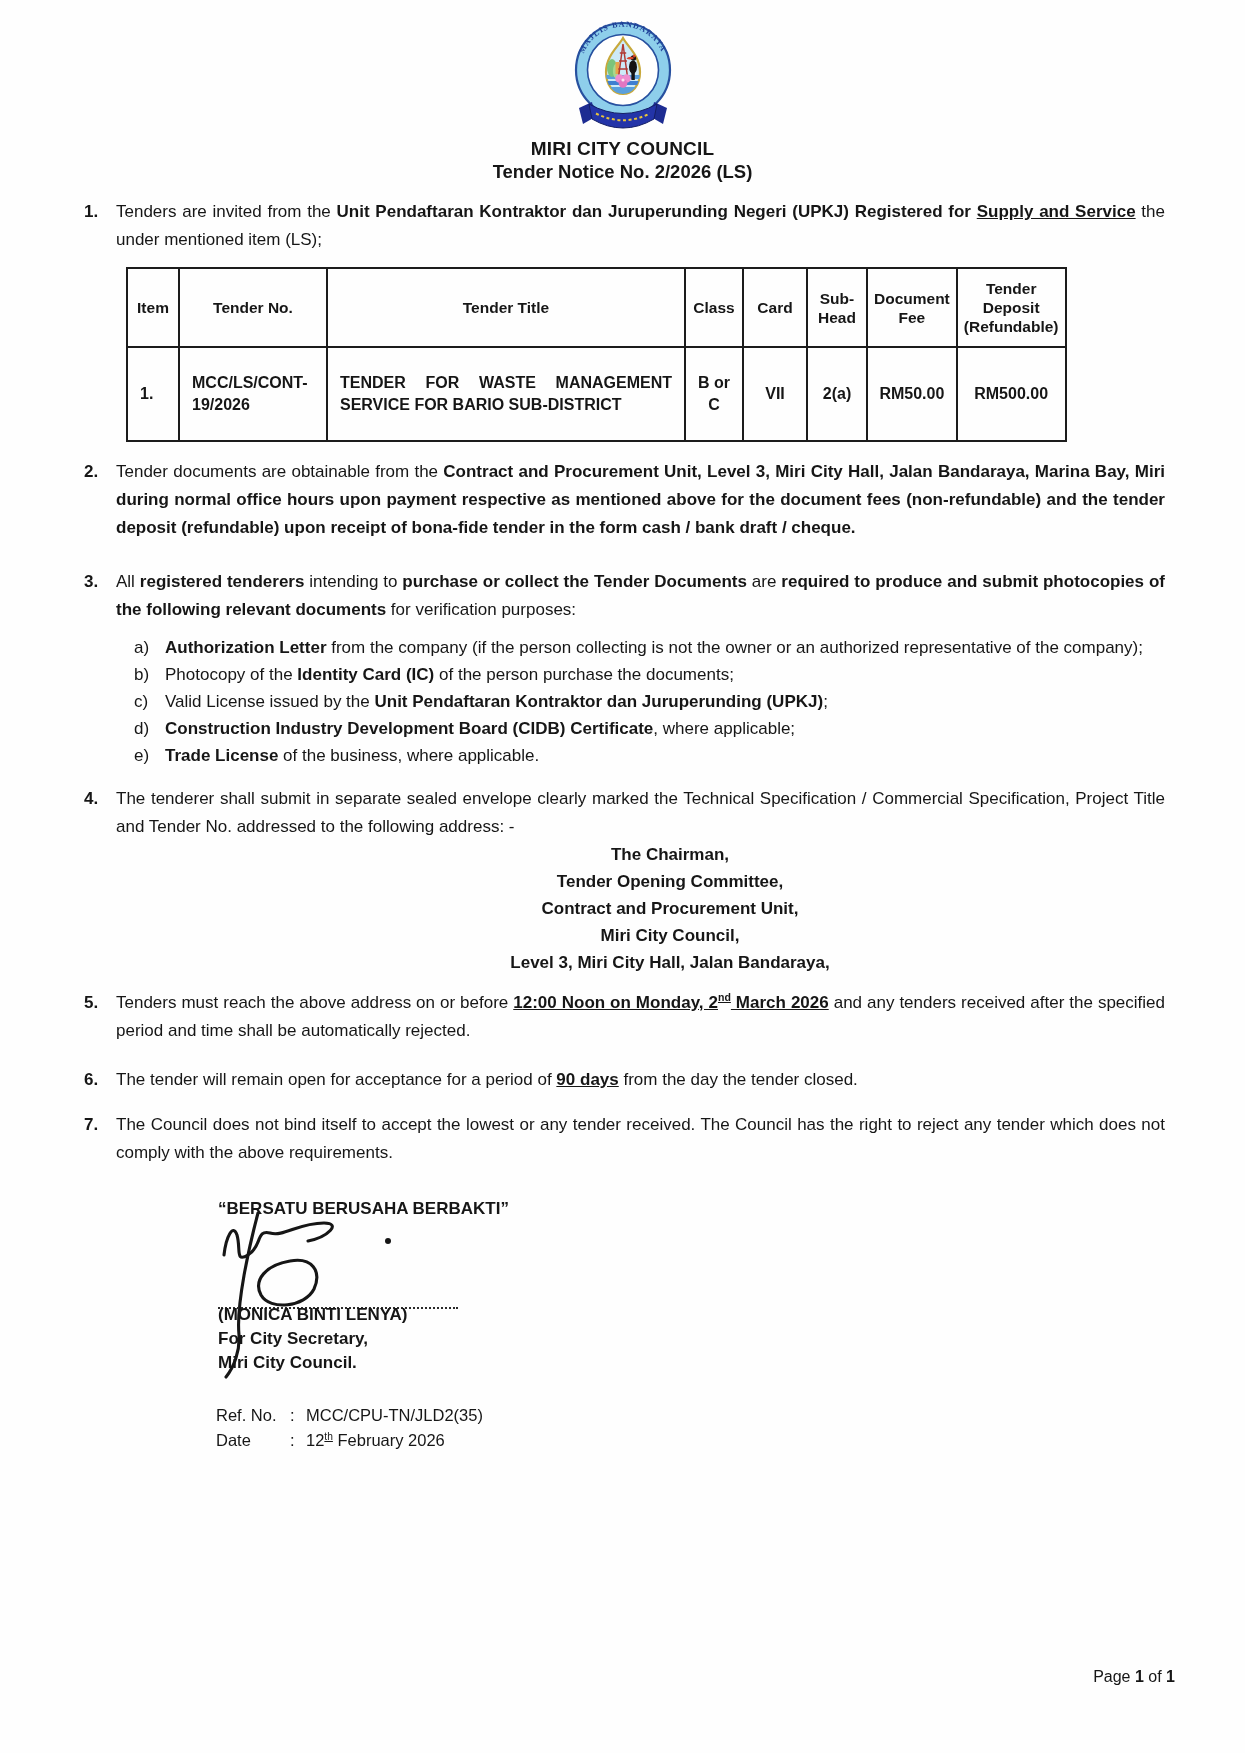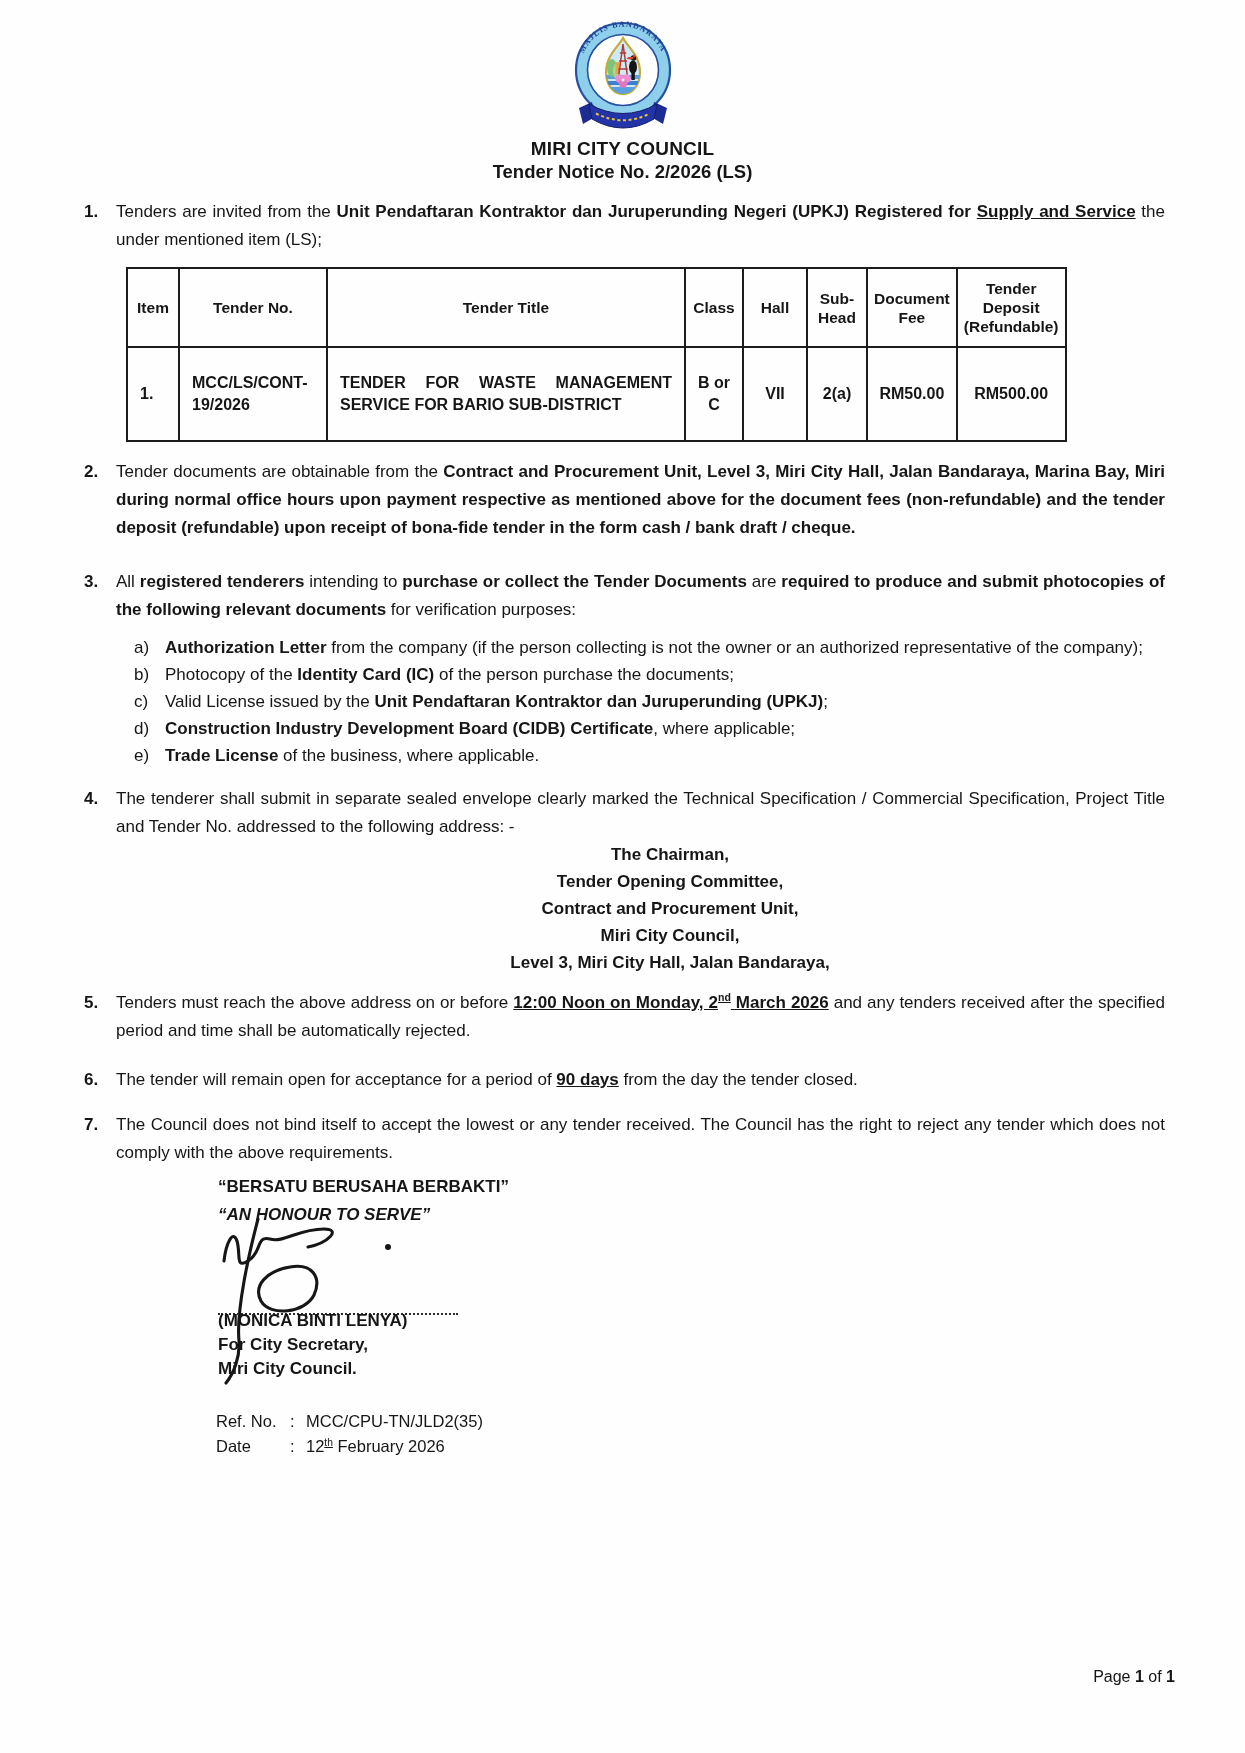--- a/index.html
+++ b/index.html
@@ -41,21 +41,21 @@
   td.cell-title{text-align:justify;padding-left:12px;padding-right:12px;}
   
   .subitems{margin-top:10px;}
   .sub{display:flex;margin-left:50px;font-size:17px;line-height:27px;}
   .sub .slabel{flex:0 0 31px;}
   .sub .stext{flex:1;text-align:justify;}
   
   .address-block{margin-left:116px;width:940px;text-align:center;
     font-size:17px;font-weight:bold;line-height:27px;}
   
-  .motto-block{margin:6px 0 0 134px;font-size:17px;font-weight:bold;line-height:28px;}
+  .motto-block{margin:28px 0 0 134px;font-size:17px;font-weight:bold;line-height:28px;}
   .sig-area{position:relative;margin-left:134px;height:180px;}
   .sig-svg{position:absolute;left:-16px;top:-14px;pointer-events:none;}
   .dotted-line{position:absolute;left:0;top:84px;width:240px;border-bottom:2.5px dotted #2a2a2a;}
   .sig-names{position:absolute;left:0;top:80px;font-size:17px;font-weight:bold;line-height:24px;}
   
   .ref-block{margin:0 0 0 132px;font-size:16.5px;line-height:25px;}
   .ref-row{display:flex;}
   .ref-label{width:74px;}
   .ref-colon{width:16px;}
   .page-label{position:absolute;top:1668px;right:70px;font-size:16px;}
@@ -128,21 +128,21 @@
           <col class="col-sub">
           <col class="col-fee">
           <col class="col-dep">
       </colgroup>
       <thead>
         <tr>
           <th>Item</th>
           <th>Tender No.</th>
           <th>Tender Title</th>
           <th>Class</th>
-          <th>Hall</th>
+          <th>Card</th>
           <th>Sub-Head</th>
           <th>Document Fee</th>
           <th>Tender Deposit (Refundable)</th>
         </tr>
       </thead>
       <tbody>
         <tr>
           <td class="cell-item">1.</td>
           <td class="cell-no">MCC/LS/CONT-19/2026</td>
           <td class="cell-title">TENDER FOR WASTE MANAGEMENT SERVICE FOR BARIO SUB-DISTRICT</td>
@@ -212,21 +212,20 @@
       <span class="ptext"><span>The tender will remain open for acceptance for a period of </span><span class="b u">90 days</span><span> from the day the tender closed.</span></span>
     </div>
 
     <div class="para" style="margin-top:17px">
       <span class="num">7.</span>
       <span class="ptext"><span>The Council does not bind itself to accept the lowest or any tender received. The Council has the right to reject any tender which does not comply with the above requirements.</span></span>
     </div>
 
     <div class="motto-block">
       <div>“BERSATU BERUSAHA BERBAKTI”</div>
-      <div class="i">“AN HONOUR TO SERVE”</div>
     </div>
 
     <div class="sig-area">
       <svg class="sig-svg" width="230" height="175" viewBox="0 0 230 175" aria-hidden="true">
         <g stroke="#161616" stroke-width="3.1" fill="none" stroke-linecap="round">
           <path d="M56,4 C47,38 34,96 37,126 C38,142 32,158 24,168"></path>
           <path d="M22,46 C24,28 31,14 35,26 C39,40 33,54 46,46 C60,38 54,20 68,24 C82,28 96,14 122,14 C140,14 126,28 106,32"></path>
           <path d="M88,52 C110,48 120,62 112,80 C103,98 68,102 59,86 C51,71 64,56 88,52"></path>
         </g>
         <circle cx="186" cy="32" r="3" fill="#161616"></circle>

